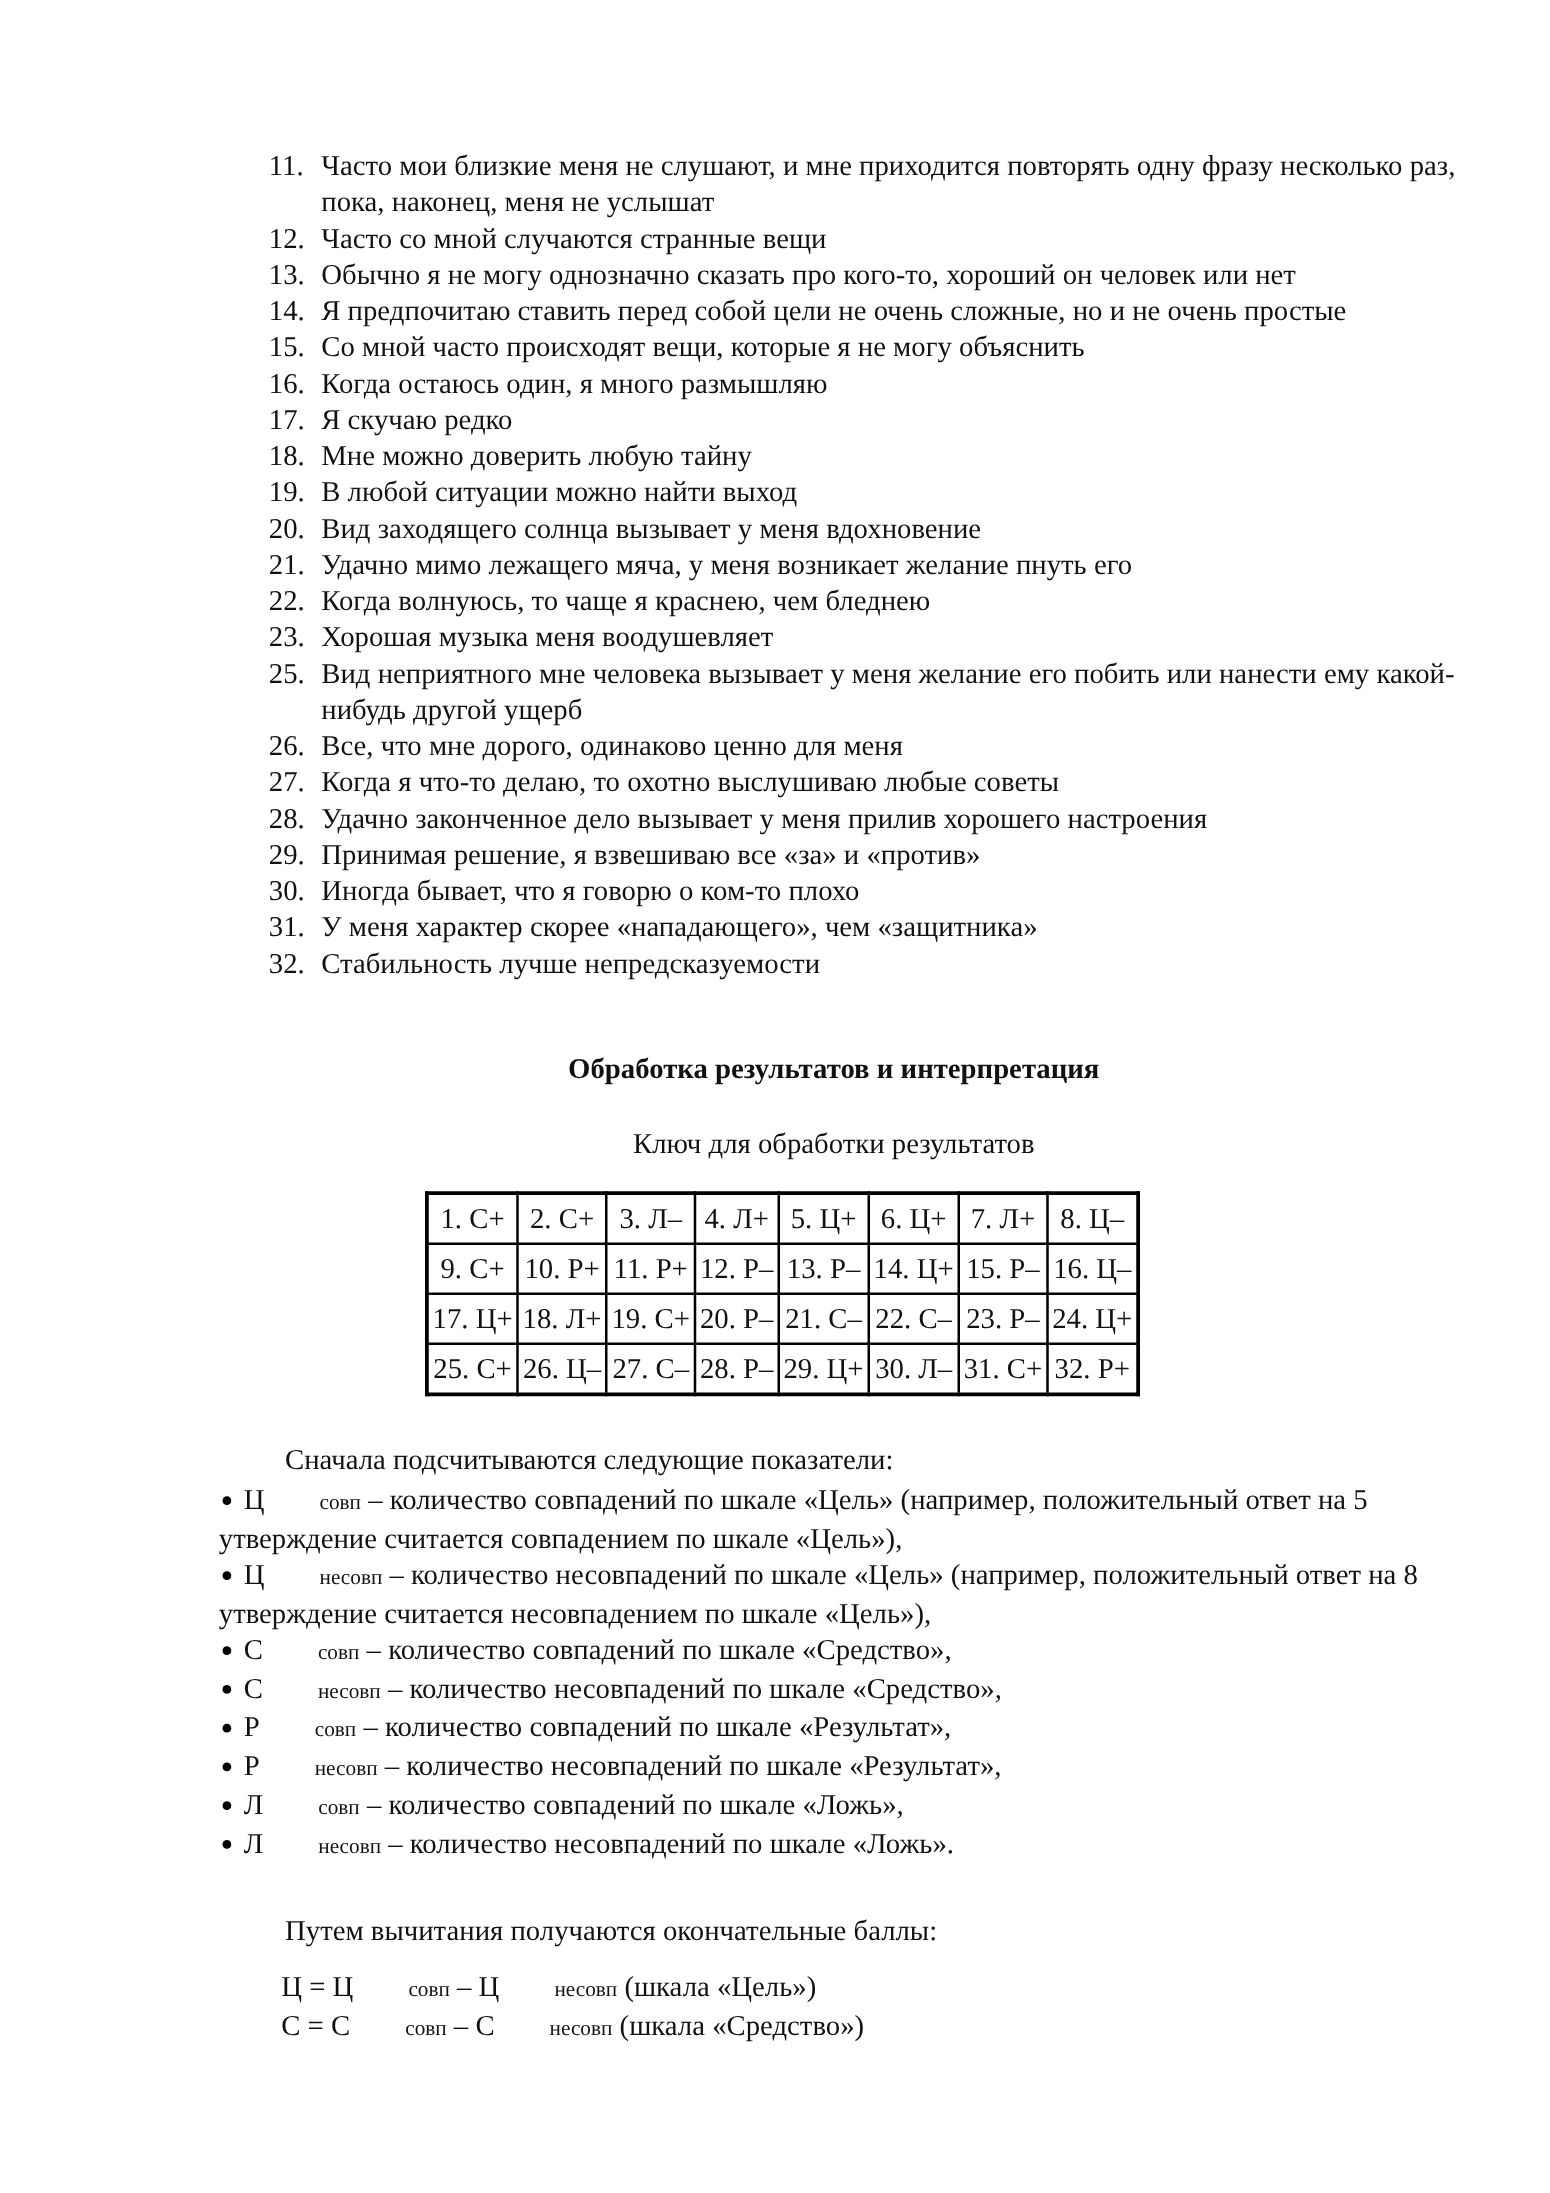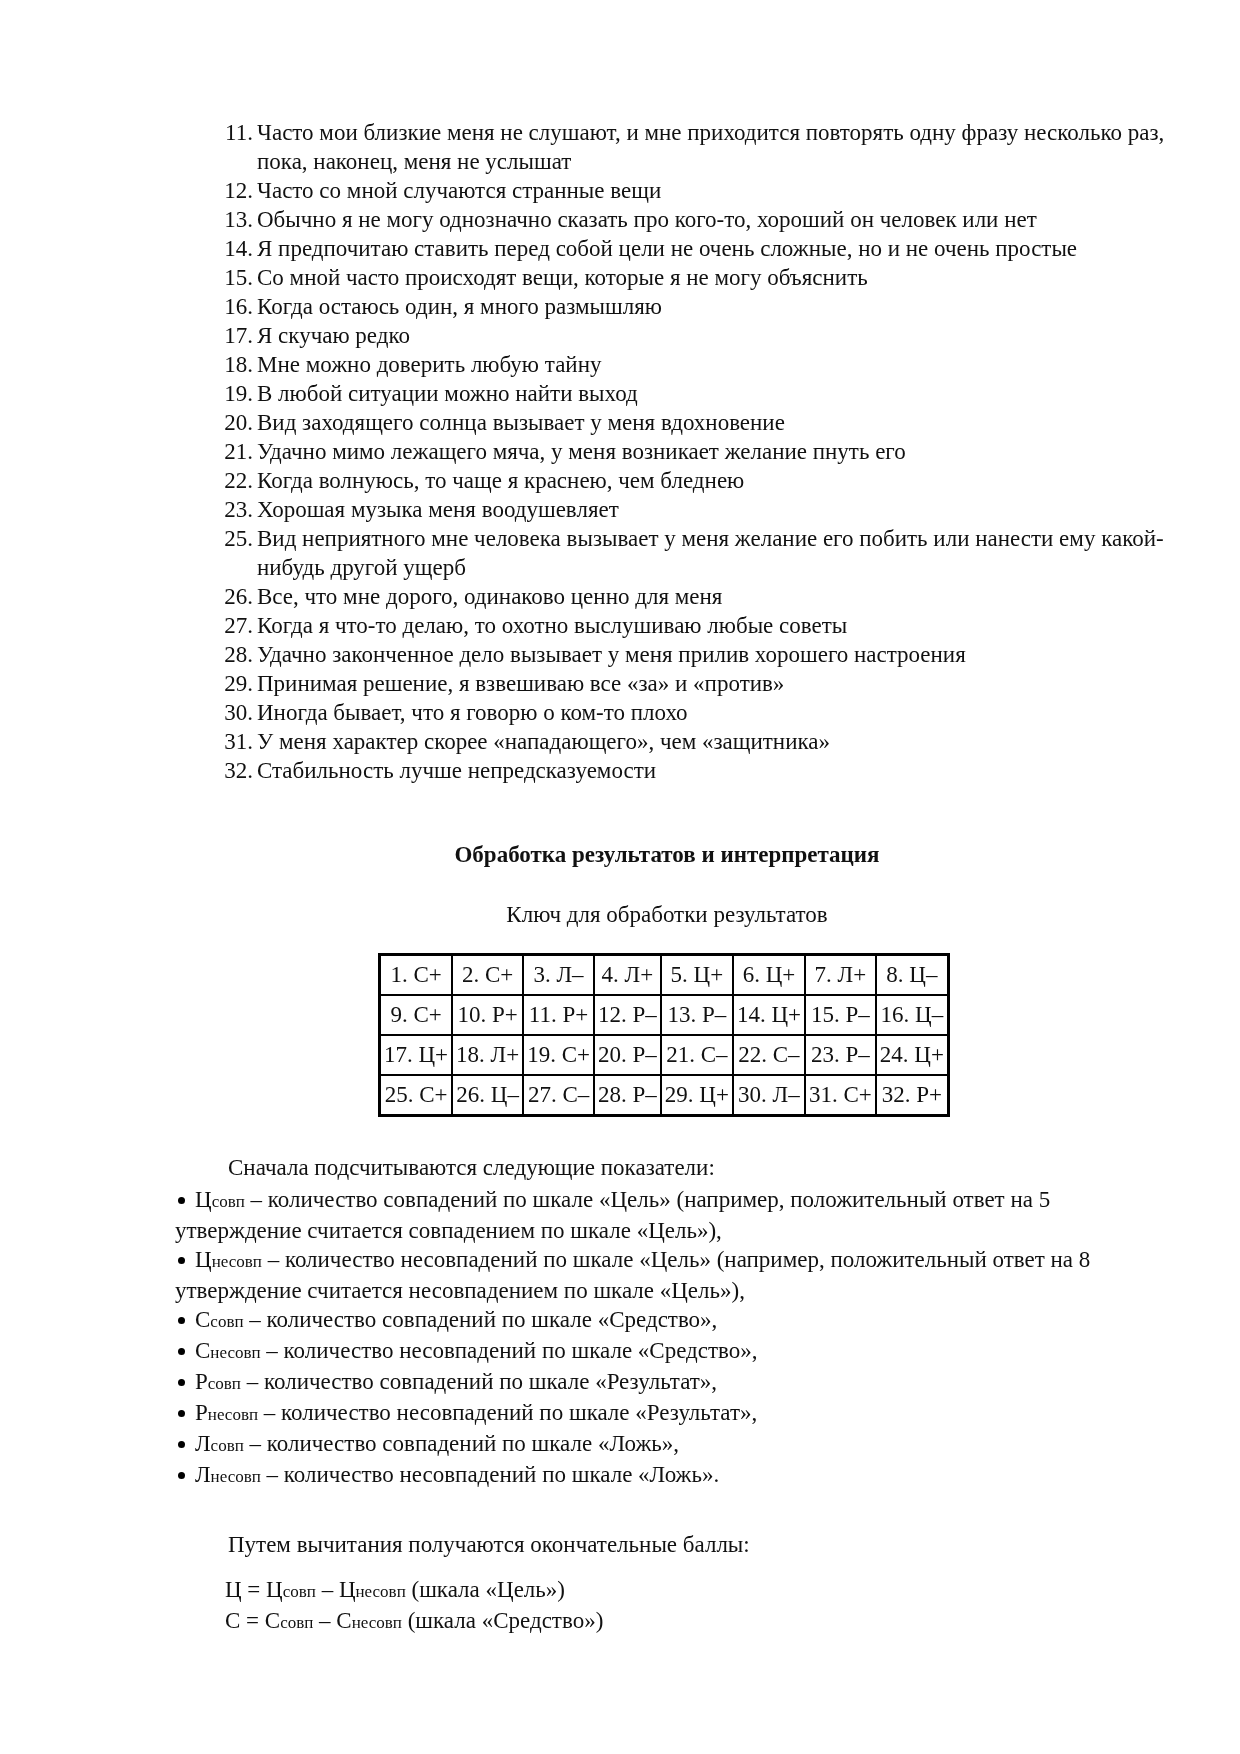--- a/index.html
+++ b/index.html
@@ -4,37 +4,37 @@
 <style>
   html, body { margin: 0; padding: 0; background: #ffffff; }
   body {
     width: 1240px; height: 1754px; position: relative; overflow: hidden;
     font-family: "Liberation Serif", "DejaVu Serif", serif;
     color: #111111;
   }
   .page { position: absolute; left: 0; top: 0; width: 1240px; height: 1754px; }
   .qlist { position: absolute; left: 215px; top: 118px; width: 960px; margin: 0; padding: 0; list-style: none; }
   .qitem { display: flex; font-size: 23px; line-height: 29px; }
-  .qnum { width: 38px; flex: none; text-align: right; padding-right: 4px; }
+  .qnum { width: 38px; flex: none; padding-right: 4px; }
   .qtext { flex: 1; }
   .heading { position: absolute; left: 0; width: 1334px; top: 842px; text-align: center; font-weight: bold; font-size: 23px; }
   .subheading { position: absolute; left: 0; width: 1334px; top: 902px; text-align: center; font-size: 23px; }
   table.key {
     position: absolute; left: 340px; top: 953px;
-    border-collapse: collapse; border: 3px solid #000; margin-left: 38px;
+    border-collapse: collapse; border: 3px solid #000;
   }
   table.key td {
     border: 2px solid #000; font-size: 23px; height: 38px; padding: 0 3px;
     text-align: center; white-space: nowrap;
   }
   .intro { position: absolute; left: 228px; top: 1155px; font-size: 23px; }
   .bullets { position: absolute; left: 175px; top: 1185px; width: 980px; margin: 0; padding: 0; list-style: none; }
   .bullet { font-size: 23px; line-height: 29px; }
   .bullet .dot { display: inline-block; width: 7px; height: 7px; border-radius: 50%; background: #000; vertical-align: middle; margin: 0 10px 3px 3px; }
-  .sub { font-size: 17px; }
+  .sub { font-size: 17px; margin-left: 44px; }
   .outro { position: absolute; left: 228px; top: 1532px; font-size: 23px; }
   .formulas { position: absolute; left: 225px; top: 1575px; font-size: 23px; line-height: 29px; }
 </style>
 </head>
 <body>
 
 <div class="page">
 
   <ul class="qlist" id="qlist">
       <li class="qitem">

